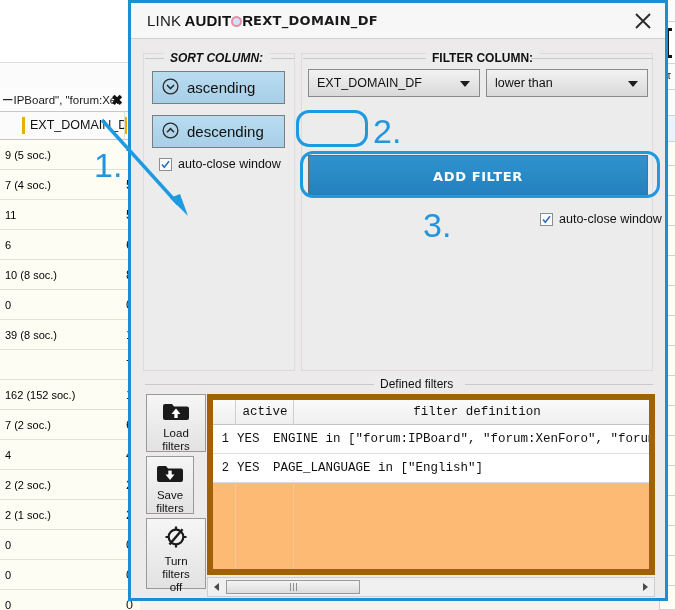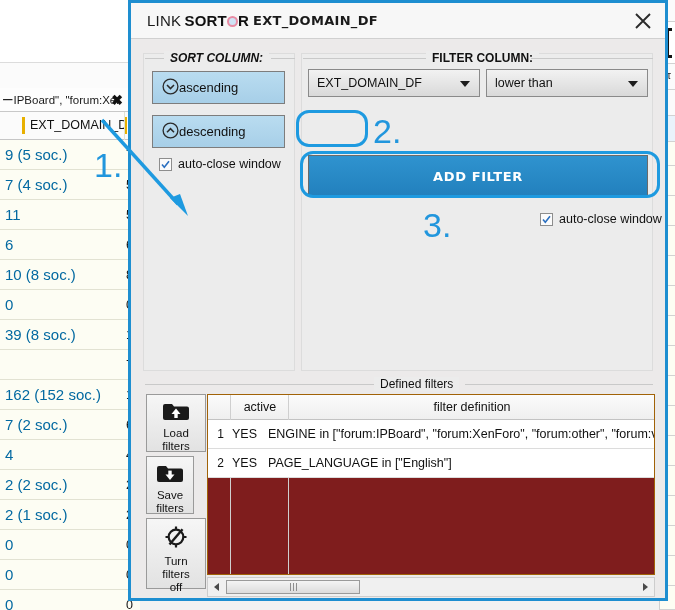--- a/index.html
+++ b/index.html
@@ -19,21 +19,21 @@
   #bg-chip-x{position:absolute;left:109px;top:88px;width:16px;height:24px;line-height:24px;text-align:center;
     font-size:14px;font-weight:bold;color:#111;}
 
   #bg-table{position:absolute;left:0;top:112px;width:140px;height:498px;background:#fdfdf3;}
   .bg-head{position:absolute;left:0;top:0;width:140px;height:28px;background:#fbfbfb;border-bottom:1px solid #c6c6c6;
     box-sizing:border-box;}
   .bg-head .hcell{position:absolute;top:0;height:27px;line-height:27px;font-size:12.5px;color:#111;}
   .bg-head .hsep{position:absolute;top:5px;width:3px;height:17px;background:#e8b000;}
   .bg-row{position:absolute;left:0;width:140px;height:30px;box-sizing:border-box;
     border-bottom:1px solid #e2e2d2;background:#fdfdf3;}
-  .bg-row .c1{position:absolute;left:5px;top:0;height:30px;line-height:30px;font-size:15px;color:#0369a1;white-space:nowrap;}
+  .bg-row .c1{position:absolute;left:5px;top:0;height:30px;line-height:30px;font-size:11px;color:#000000;white-space:nowrap;}
   .bg-row .c2{position:absolute;left:126px;top:0;height:30px;line-height:30px;font-size:12.5px;color:#111;white-space:nowrap;}
   .bg-colline{position:absolute;top:0;width:1px;background:#e2e2d2;}
 
   
   #bg-right{position:absolute;left:659px;top:0;width:16px;height:610px;background:#f4f4f4;border-left:1px solid #cfcfcf;box-sizing:border-box;}
   #bg-right .seg{position:absolute;left:0;width:15px;background:#fbfbfb;border-bottom:1px solid #d2d2d2;box-sizing:border-box;}
   #bg-right .sliver-txt{position:absolute;font-size:10px;color:#222;}
   #bg-right-cursor{position:absolute;left:661px;top:28px;width:11px;height:30px;}
 
   
@@ -52,21 +52,21 @@
   #dlg-close svg{display:block;}
 
   
   .panel{position:absolute;background:#ececec;border:1px solid #dcdcdc;box-sizing:border-box;}
   .grp-label{position:absolute;font-size:12px;font-weight:bold;color:#111;background:#ececec;padding:0 6px;white-space:nowrap;}
   .grp-line{position:absolute;height:1px;background:#c9c9c9;}
 
   
   .sortbtn{position:absolute;background:linear-gradient(#b9dcf0,#a7cfe8);border:1px solid #7d7d7d;box-sizing:border-box;
     display:flex;align-items:center;padding-left:9px;}
-  .sortbtn .lbl{font-size:13px;color:#111;margin-left:0;}
+  .sortbtn .lbl{font-size:15px;color:#111;margin-left:8px;}
 
   .chk{position:absolute;display:flex;align-items:center;}
   .chk .box{width:13px;height:13px;border:1px solid #8d8d8d;background:#fbfbfb;box-sizing:border-box;position:relative;}
   .chk .box svg{position:absolute;left:0;top:0;}
   .chk .lbl{font-size:12.5px;color:#111;margin-left:6px;white-space:nowrap;}
 
   
   .combo{position:absolute;background:linear-gradient(#f2f2f2,#d9d9d9);border:1px solid #8a8a8a;box-sizing:border-box;}
   .combo .txt{position:absolute;left:8px;top:0;bottom:0;display:flex;align-items:center;font-size:12.5px;color:#111;white-space:nowrap;}
   .combo .arw{position:absolute;right:9px;top:50%;margin-top:-2px;width:0;height:0;
@@ -78,21 +78,21 @@
 
   
   #add-filter{position:absolute;background:linear-gradient(#2f93cf,#2280bd);border:1px solid #6a6a6a;box-sizing:border-box;
     display:flex;align-items:center;justify-content:center;}
   #add-filter .lbl{font-size:13px;font-weight:bold;color:#ffffff;letter-spacing:.6px;font-family:"DejaVu Sans", sans-serif;}
   .sidebtn{position:absolute;background:linear-gradient(#f6f6f6,#e2e2e2);border:1px solid #9a9a9a;box-sizing:border-box;
     display:flex;flex-direction:column;align-items:center;justify-content:flex-start;padding-top:6px;}
   .sidebtn .tx{font-size:11.5px;color:#111;line-height:13px;text-align:center;}
   .sidebtn .ic{margin-bottom:3px;}
 
-  #ftable{position:absolute;background:#7f1d1d;border:1px solid #a16207;box-sizing:border-box;overflow:hidden;}
+  #ftable{position:absolute;background:#fdba74;border:6px solid #a16207;box-sizing:border-box;overflow:hidden;font-family:Liberation Mono, monospace;}
   #ftable .hrow{position:absolute;left:0;top:0;height:25px;background:linear-gradient(#fbfbfb,#efefef);
     border-bottom:1px solid #c3c3c3;box-sizing:border-box;}
   #ftable .hc{position:absolute;top:0;height:24px;line-height:24px;font-size:12.5px;color:#111;text-align:center;}
   #ftable .vline{position:absolute;width:1px;background:#cfcfcf;}
   #ftable .frow{position:absolute;left:0;height:29px;border-bottom:1px solid #dcdcdc;box-sizing:border-box;background:#fff;}
   #ftable .fn{position:absolute;left:0;width:16px;top:0;height:28px;line-height:28px;text-align:right;font-size:12px;color:#111;}
   #ftable .fa{position:absolute;left:24px;top:0;height:28px;line-height:28px;font-size:12.5px;color:#111;}
   #ftable .fd{position:absolute;left:60px;top:0;height:28px;line-height:28px;font-size:12.5px;color:#111;white-space:nowrap;}
 
   #hscroll{position:absolute;background:#f0f0f0;border:1px solid #cdcdcd;box-sizing:border-box;}
@@ -229,21 +229,21 @@
   <svg width="11" height="30" viewBox="0 0 11 30">
     <rect x="4" y="0" width="4" height="30" fill="#111"></rect>
     <rect x="0" y="0" width="11" height="3" fill="#111"></rect>
     <rect x="0" y="27" width="11" height="3" fill="#111"></rect>
   </svg>
 </div>
 
 <div id="dialog">
 
   <div id="dlg-title">
-    <div id="logo"><span class="lk">LINK</span><span>&nbsp;</span><span class="ad">SORT</span><span class="ring"></span><span class="ad">R</span></div>
+    <div id="logo"><span class="lk">LINK</span><span>&nbsp;</span><span class="ad">AUDIT</span><span class="ring"></span><span class="ad">R</span></div>
     <div id="dlg-col">EXT_DOMAIN_DF</div>
     <div id="dlg-close">
       <svg width="24" height="24" viewBox="0 0 24 24">
         <path d="M5 5 L19 19 M19 5 L5 19" stroke="#2b2b2b" stroke-width="1.9" fill="none"></path>
       </svg>
     </div>
   </div>
 
   <div class="panel" id="sort-panel" style="left:12px;top:50px;width:152px;height:318px;"></div>
   <div class="grp-line" style="left:14px;top:55px;width:22px;"></div>

